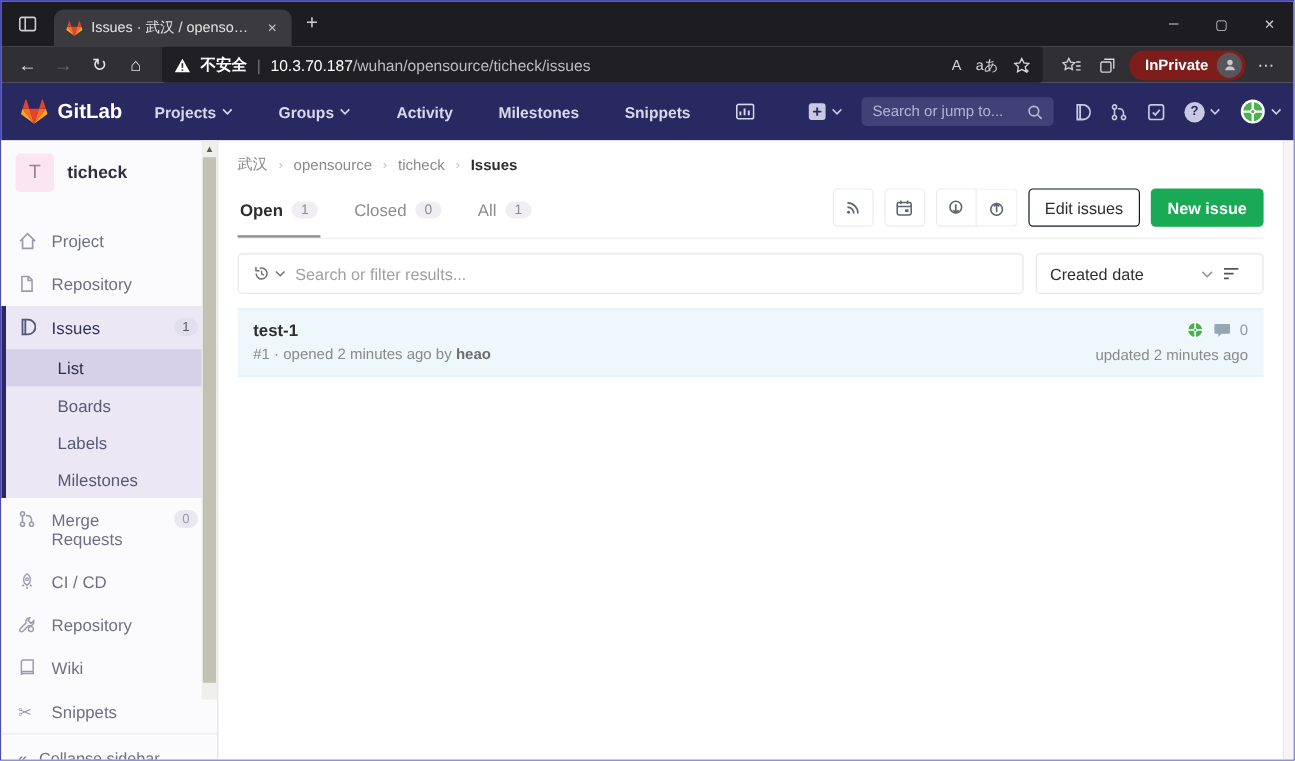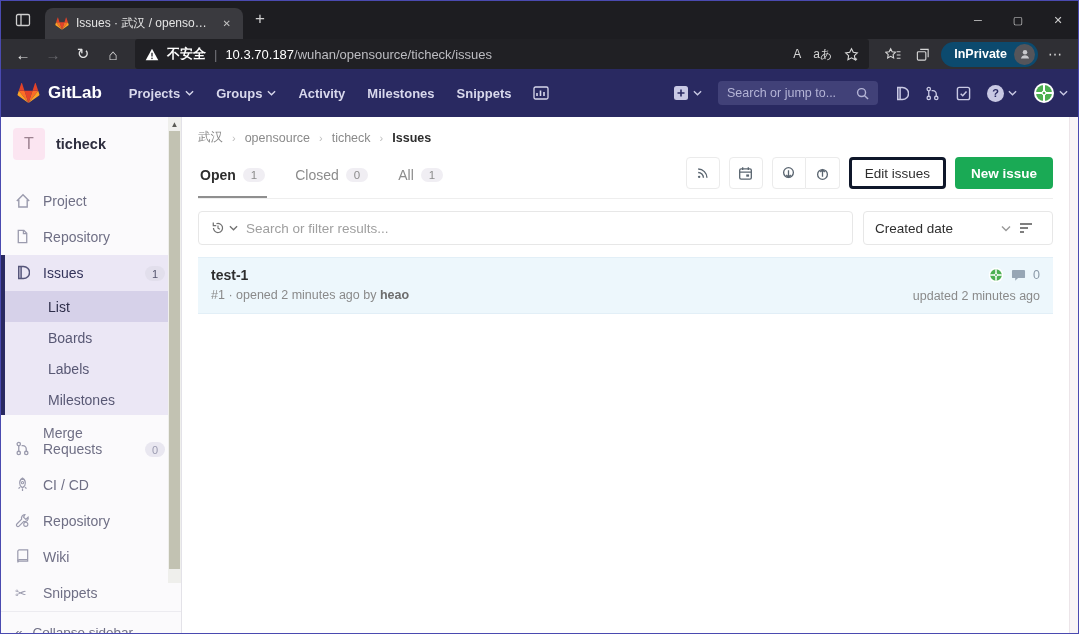--- a/index.html
+++ b/index.html
@@ -21,44 +21,44 @@
   .addressbar { height:30px; background:#2f2f34; display:flex; align-items:center; padding:0 8px; gap:2px; flex:none; }
   .nav-btn { width:28px; text-align:center; color:#e3e3e3; font-size:15px; flex:none; }
   .nav-btn.disabled { color:#68686d; }
   .urlbox { flex:1; height:30px; background:#202024; border-radius:3px; display:flex; align-items:center; padding:0 10px; gap:8px; color:#e8e8e8; font-size:13px; min-width:0; margin:0 6px; }
   .sec-label { color:#fff; font-weight:700; font-size:13px; }
   .url-sep { color:#74747a; }
   .url-host { color:#fff; font-weight:400; }
   .url-path { color:#bdbdc2; }
   .url-right { margin-left:auto; display:flex; align-items:center; gap:12px; color:#d6d6d6; font-size:12px; }
   .bar-icons { display:flex; align-items:center; gap:14px; color:#d6d6d6; padding:0 8px; }
-  .inprivate { background:#0c4a6e; border-radius:13px; height:25px; display:flex; align-items:center; gap:7px; padding:0 3px 0 13px; color:#fff; font-size:12.5px; font-weight:700; }
+  .inprivate { background:#7f1d1d; border-radius:13px; height:25px; display:flex; align-items:center; gap:7px; padding:0 3px 0 13px; color:#fff; font-size:12.5px; font-weight:700; }
   .ip-avatar { width:21px; height:21px; border-radius:50%; background:#55555a; display:flex; align-items:center; justify-content:center; }
   .more-btn { color:#d6d6d6; padding:0 8px; font-size:14px; }
 
   
   .glnav { height:48px; background:#292961; display:flex; align-items:center; padding:0 10px; flex:none; color:#dcdcee; }
   .brand { display:flex; align-items:center; gap:8px; color:#fff; font-size:17px; font-weight:700; padding:0 6px; }
-  .gl-links { display:flex; align-items:center; margin-left:10px; }
+  .gl-links { display:flex; align-items:center; margin-left:10px;gap:16px; }
   .gl-link { padding:0 11px; font-size:13px; font-weight:700; color:#d8d8ec; display:flex; align-items:center; gap:5px; height:36px; }
   .gl-right { margin-left:auto; display:flex; align-items:center; gap:16px; }
   .gl-iconlink { display:flex; align-items:center; gap:4px; color:#c9c9e4; }
   .gl-search { width:160px; height:24px; background:#414178; border-radius:4px; display:flex; align-items:center; padding:0 9px; color:#b4b4d6; font-size:12.5px; }
   .gl-search span { flex:1; }
   .help-circle { width:17px; height:17px; border-radius:50%; background:#c9c9e4; color:#292961; font-size:11px; font-weight:700; display:flex; align-items:center; justify-content:center; }
 
   
   .bodyrow { flex:1; display:flex; min-height:0; }
 
   .sidebar { width:181px; background:#fbfafc; border-right:1px solid #e3e2e8; position:relative; display:flex; flex-direction:column; font-size:14px; color:#6f6f85; flex:none; }
   .ctx { display:flex; align-items:center; gap:11px; padding:11px 12px; }
   .ctx-avatar { width:32px; height:32px; border-radius:4px; background:#fbe5f1; color:#9c8290; font-size:16px; display:flex; align-items:center; justify-content:center; }
   .ctx-name { color:#2e2e3f; font-weight:700; font-size:14.5px; }
   .s-list { margin-top:12px; }
-  .s-item { display:flex; align-items:flex-end; gap:12px; padding:10px 16px 10px 14px; }
+  .s-item { display:flex; align-items:flex-start; gap:12px; padding:10px 16px 10px 14px; }
   .s-icon { width:16px; height:16px; color:#9b9bae; flex:none; display:flex; }
   .s-badge { margin-left:auto; background:#e2dfec; color:#55556e; border-radius:9px; font-size:11px; padding:1.5px 7px; }
   .s-badge.dim { color:#9b9bb0; background:#e9e7f0; }
   .active-block { background:#ebe7f5; border-left:4px solid #292961; }
   .active-block .s-item { padding-left:10px; color:#33335a; }
   .active-block .s-item .s-icon { color:#55557a; }
   .sub-item { padding:7.5px 14px 7.5px 43px; color:#585874; }
   .sub-item.current { background:#d6d1e9; color:#2e2e4a; }
   .collapse-row { margin-top:auto; border-top:1px solid #ecebf0; padding:13px 14px; display:flex; gap:10px; align-items:center; color:#6f6f85; font-size:13.5px; }
   .side-scroll { position:absolute; top:0; right:0; width:13px; height:466px; background:#efefec; }
@@ -72,21 +72,21 @@
 
   .tabsrow { display:flex; align-items:flex-end; border-bottom:1px solid #eeeeee; margin-top:8px; }
   .itab { padding:11px 2px 13px; margin-right:26px; color:#8c8c8c; font-size:14px; display:flex; align-items:center; gap:7px; border-bottom:2px solid transparent; }
   .itab.active { color:#2e2e2e; font-weight:700; border-bottom-color:#8f8f8f; }
   .cbadge { background:#f0eef3; color:#8c8c8c; border-radius:9px; font-size:11.5px; padding:1px 8px; font-weight:400; }
   .tools { margin-left:auto; display:flex; align-items:center; gap:9px; padding-bottom:9px; }
   .icon-btn { width:34px; height:32px; border:1px solid #ebebeb; border-radius:4px; background:#fff; display:flex; align-items:center; justify-content:center; color:#5a6570; }
   .btn-group { display:flex; }
   .btn-group .icon-btn:first-child { border-radius:4px 0 0 4px; }
   .btn-group .icon-btn:last-child { border-radius:0 4px 4px 0; border-left:none; }
-  .btn { height:32px; padding:0 13px; border:3px solid #0f172a; border-radius:4px; background:#fff; font-size:13.5px; color:#2e2e2e; display:flex; align-items:center; }
+  .btn { height:32px; padding:0 13px; border:1px solid #0f172a; border-radius:4px; background:#fff; font-size:13.5px; color:#2e2e2e; display:flex; align-items:center; }
   .btn-green { background:#1aaa55; border-color:#1aaa55; color:#fff; font-weight:700; }
 
   .filterrow { display:flex; gap:10px; margin-top:12px; }
   .filterbox { flex:1; border:1px solid #e7e7e7; border-radius:4px; height:34px; display:flex; align-items:center; padding:0 12px; gap:8px; color:#9f9f9f; font-size:13.5px; }
   .filter-icon { color:#707070; display:flex; align-items:center; gap:4px; }
   .sortbox { width:190px; border:1px solid #e7e7e7; border-radius:4px; height:34px; display:flex; align-items:center; padding:0 11px; font-size:13.5px; color:#2e2e2e; }
   .sortbox .chev { margin-left:auto; color:#999; }
   .sort-dir { width:30px; display:flex; justify-content:center; color:#555; }
 
   .issuerow { margin-top:12px; background:#edf7fc; border-top:1px solid #e2eff7; border-bottom:1px solid #e2eff7; padding:9px 13px 10px; display:flex; align-items:flex-start; }

